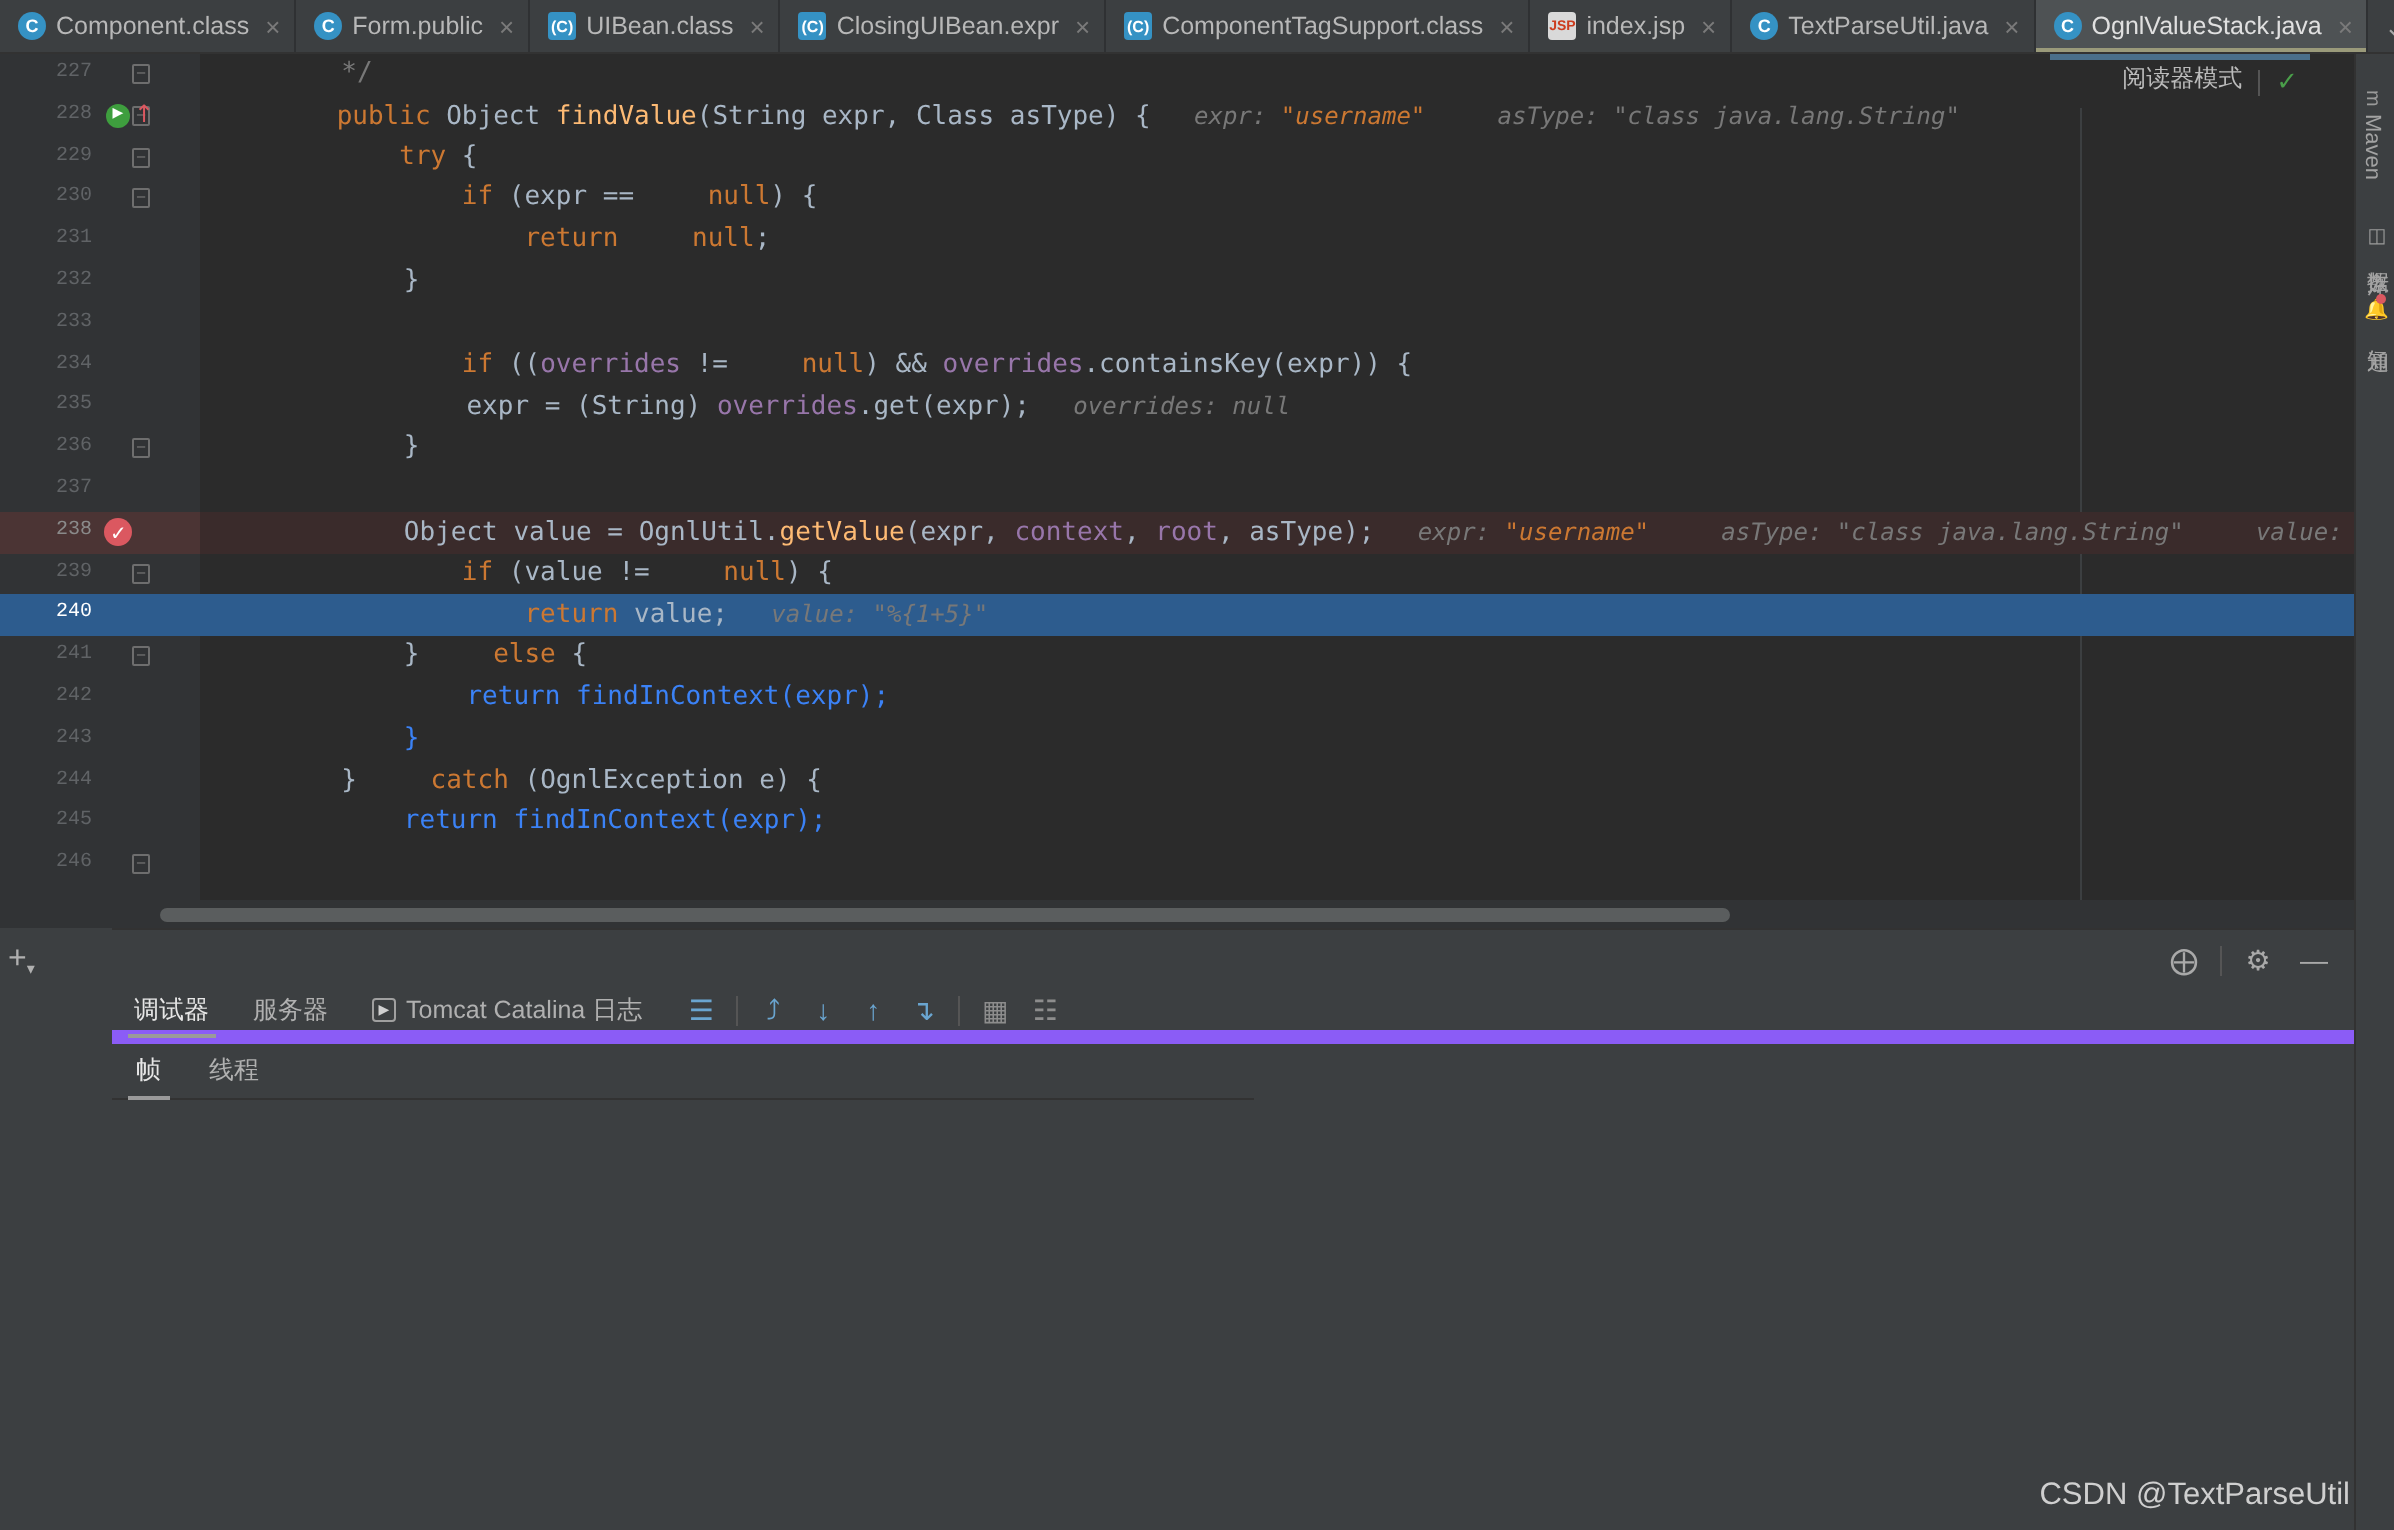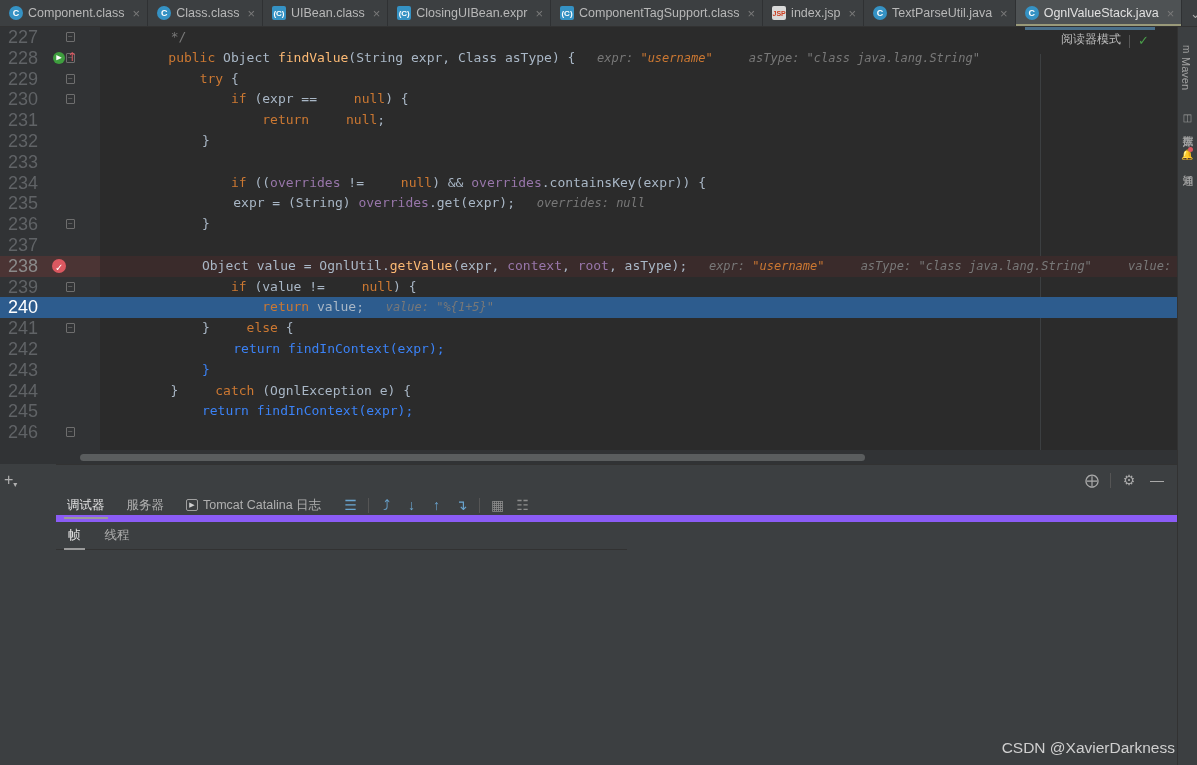--- a/index.html
+++ b/index.html
@@ -73,23 +73,23 @@
   .gutter-col {
     position: absolute; left: 0; top: 0; width: 100px; height: 437px;
     background: #313335;
   }
   .code-rows { position: absolute; left: 0; top: 0; right: 0; }
   .row {
     position: relative; height: 20.8px; line-height: 20.8px;
     white-space: pre; display: flex;
   }
   .ln {
-    width: 52px; text-align: center; padding-right: 6px;
-    color: #606366; font-size: 18px; flex: 0 0 auto;
-    font-family: Liberation Sans, sans-serif;
+    width: 52px; text-align: right; padding-right: 6px;
+    color: #606366; font-size: 10px; flex: 0 0 auto;
+    font-family: Liberation Mono, monospace;
   }
   .gut-icons {
     width: 48px; flex: 0 0 auto; position: relative;
   }
   .code { flex: 1 1 auto; padding-left: 8px; color: #a9b7c6; }
 
   .row.brk { background: #3a2b2b; }
   .row.brk .ln { color: #8a8a8a; }
   .row.cur { background: #2d5c8e; }
   .row.cur .ln { color: #ffffff; }
@@ -263,21 +263,21 @@
 
   <div class="tabbar">
     <div id="tabs-container" style="display:flex;align-items:stretch;">
         <div class="tab">
           <span class="tabicon">C</span>
           <span>Component.class</span>
           <span class="tabclose">×</span>
         </div>
         <div class="tab">
           <span class="tabicon">C</span>
-          <span>Class.class</span>
+          <span>Form.public</span>
           <span class="tabclose">×</span>
         </div>
         <div class="tab">
           <span class="tabicon sq">(C)</span>
           <span>UIBean.class</span>
           <span class="tabclose">×</span>
         </div>
         <div class="tab">
           <span class="tabicon sq">(C)</span>
           <span>ClosingUIBean.expr</span>
@@ -402,14 +402,14 @@
         </div>
       </div>
 
     <div class="frames-tabs" id="frames-tabs">
         <div class="ftab active">帧</div>
         <div class="ftab">线程</div>
       </div>
 
   </div>
 
-  <div class="watermark">CSDN @XavierDarkness</div>
+  <div class="watermark">CSDN @TextParseUtil</div>
 </div>
 
 </body></html>

